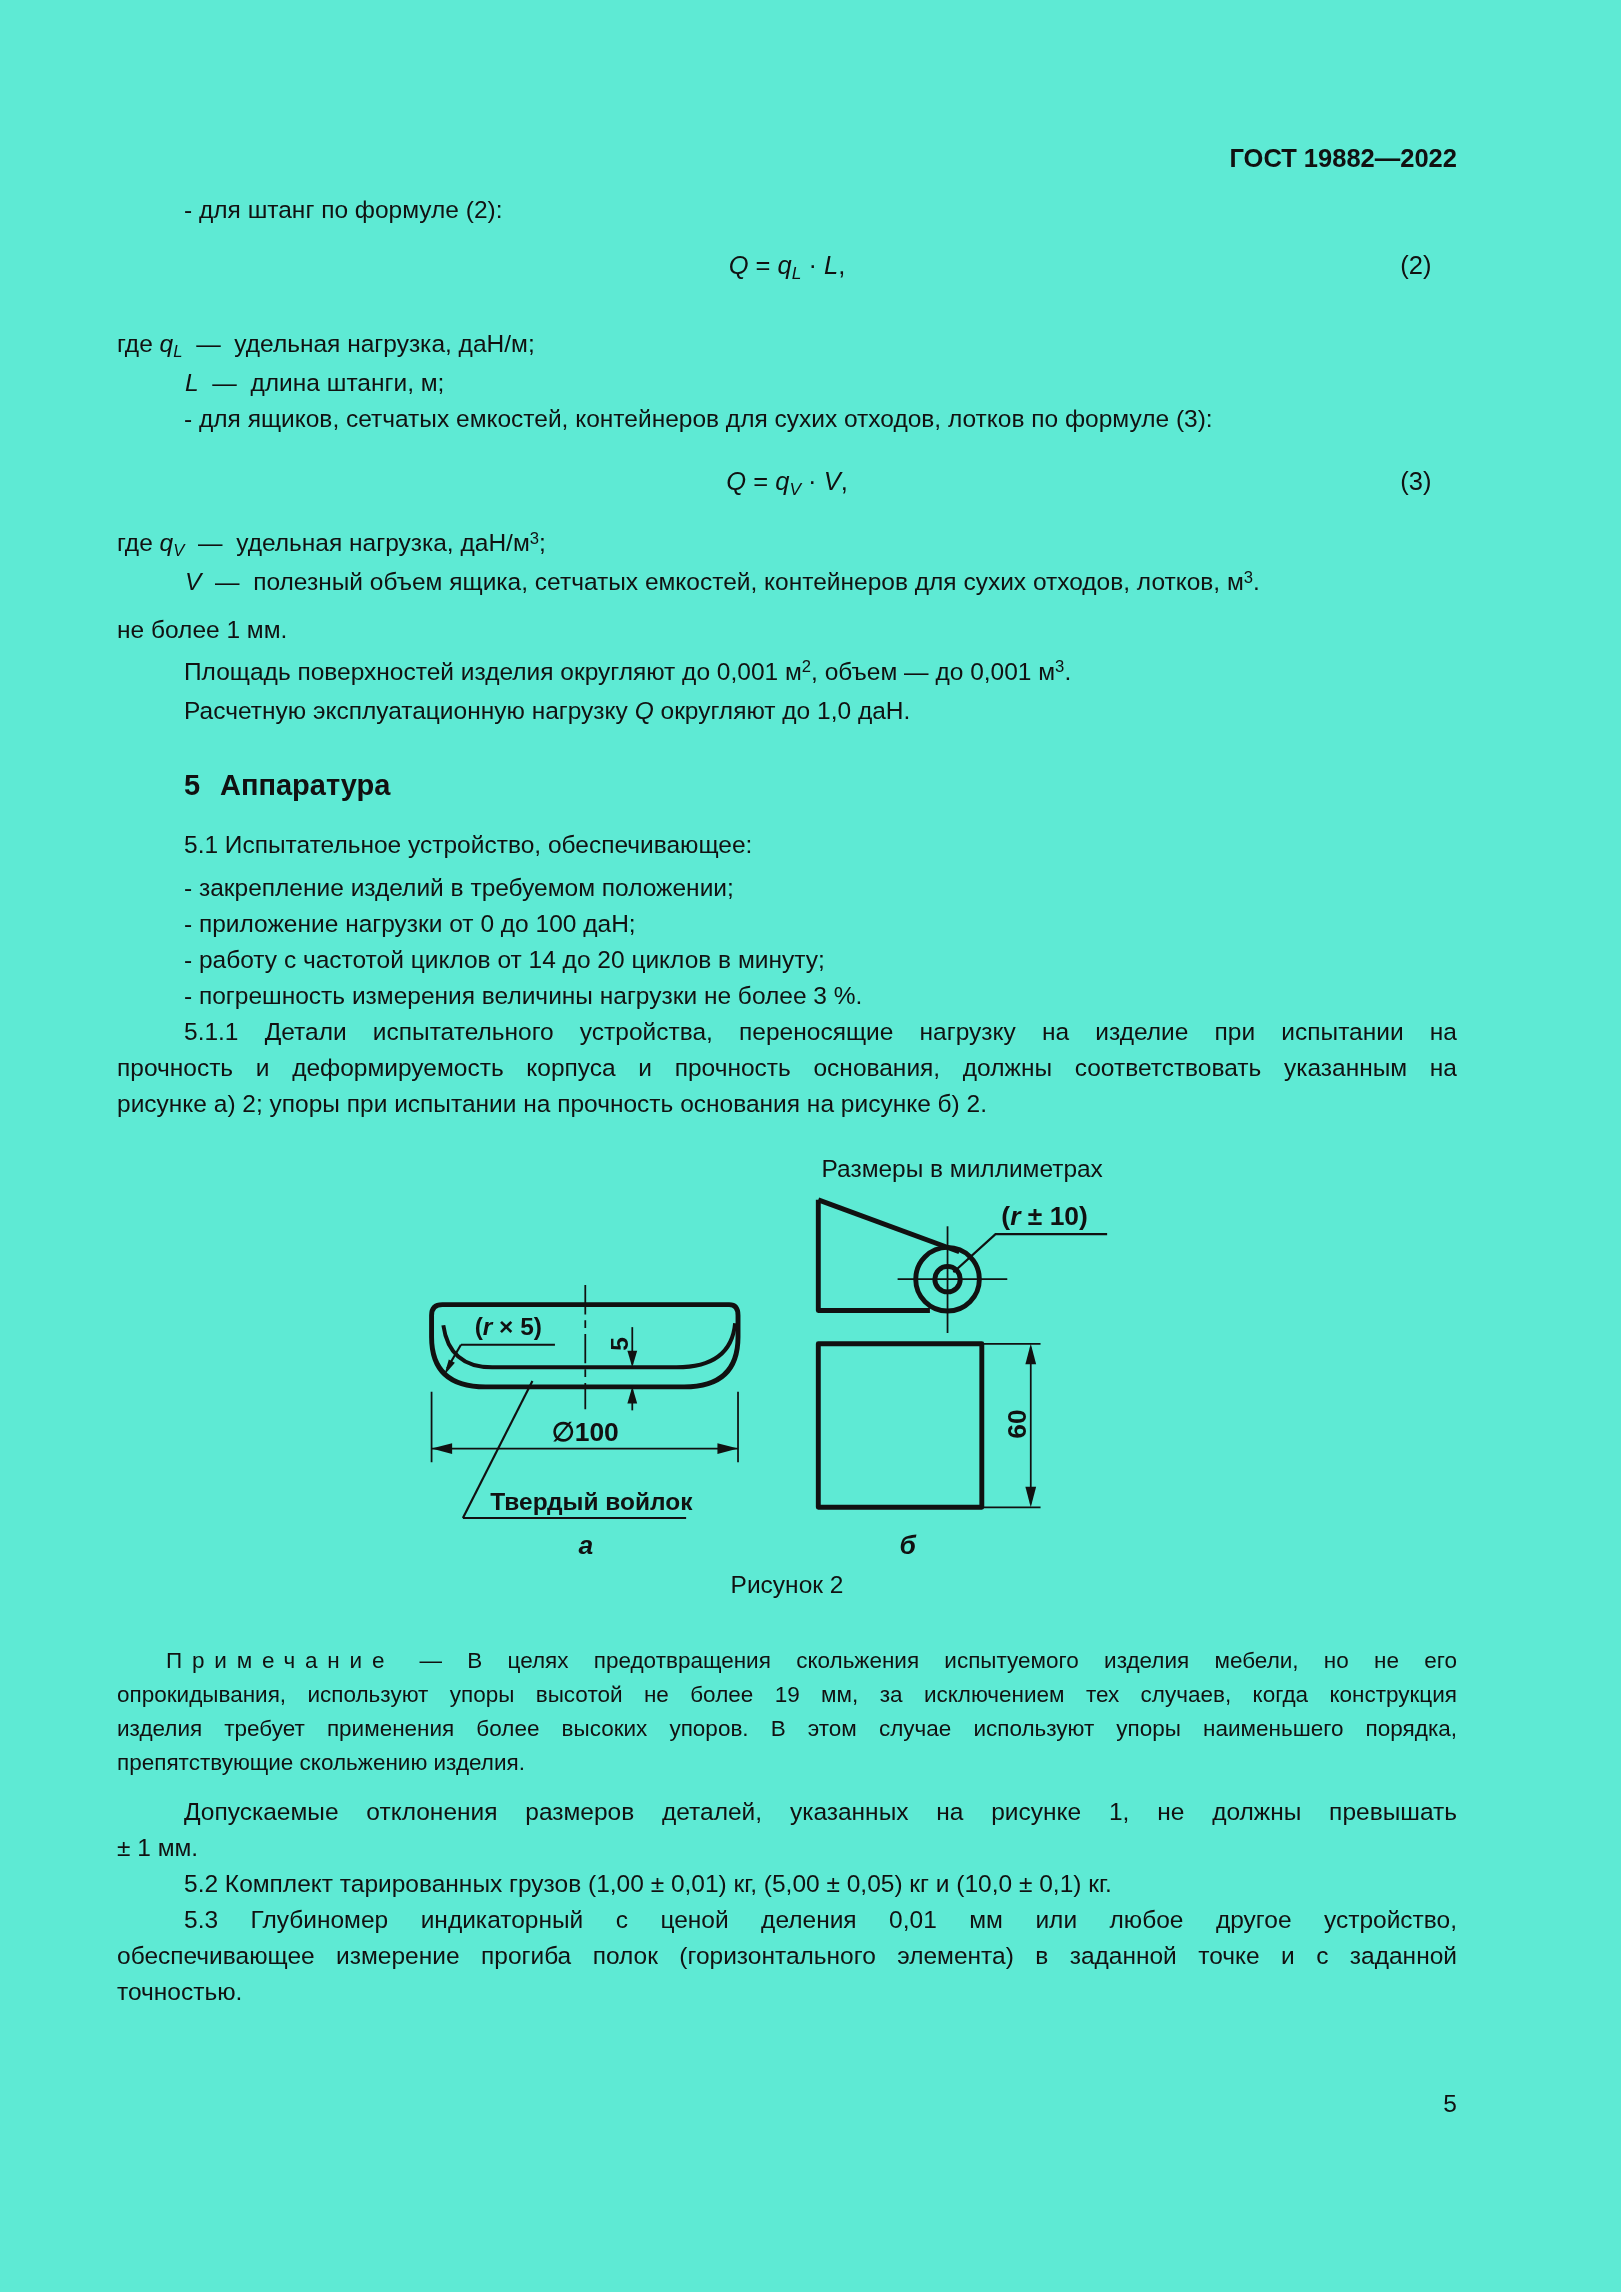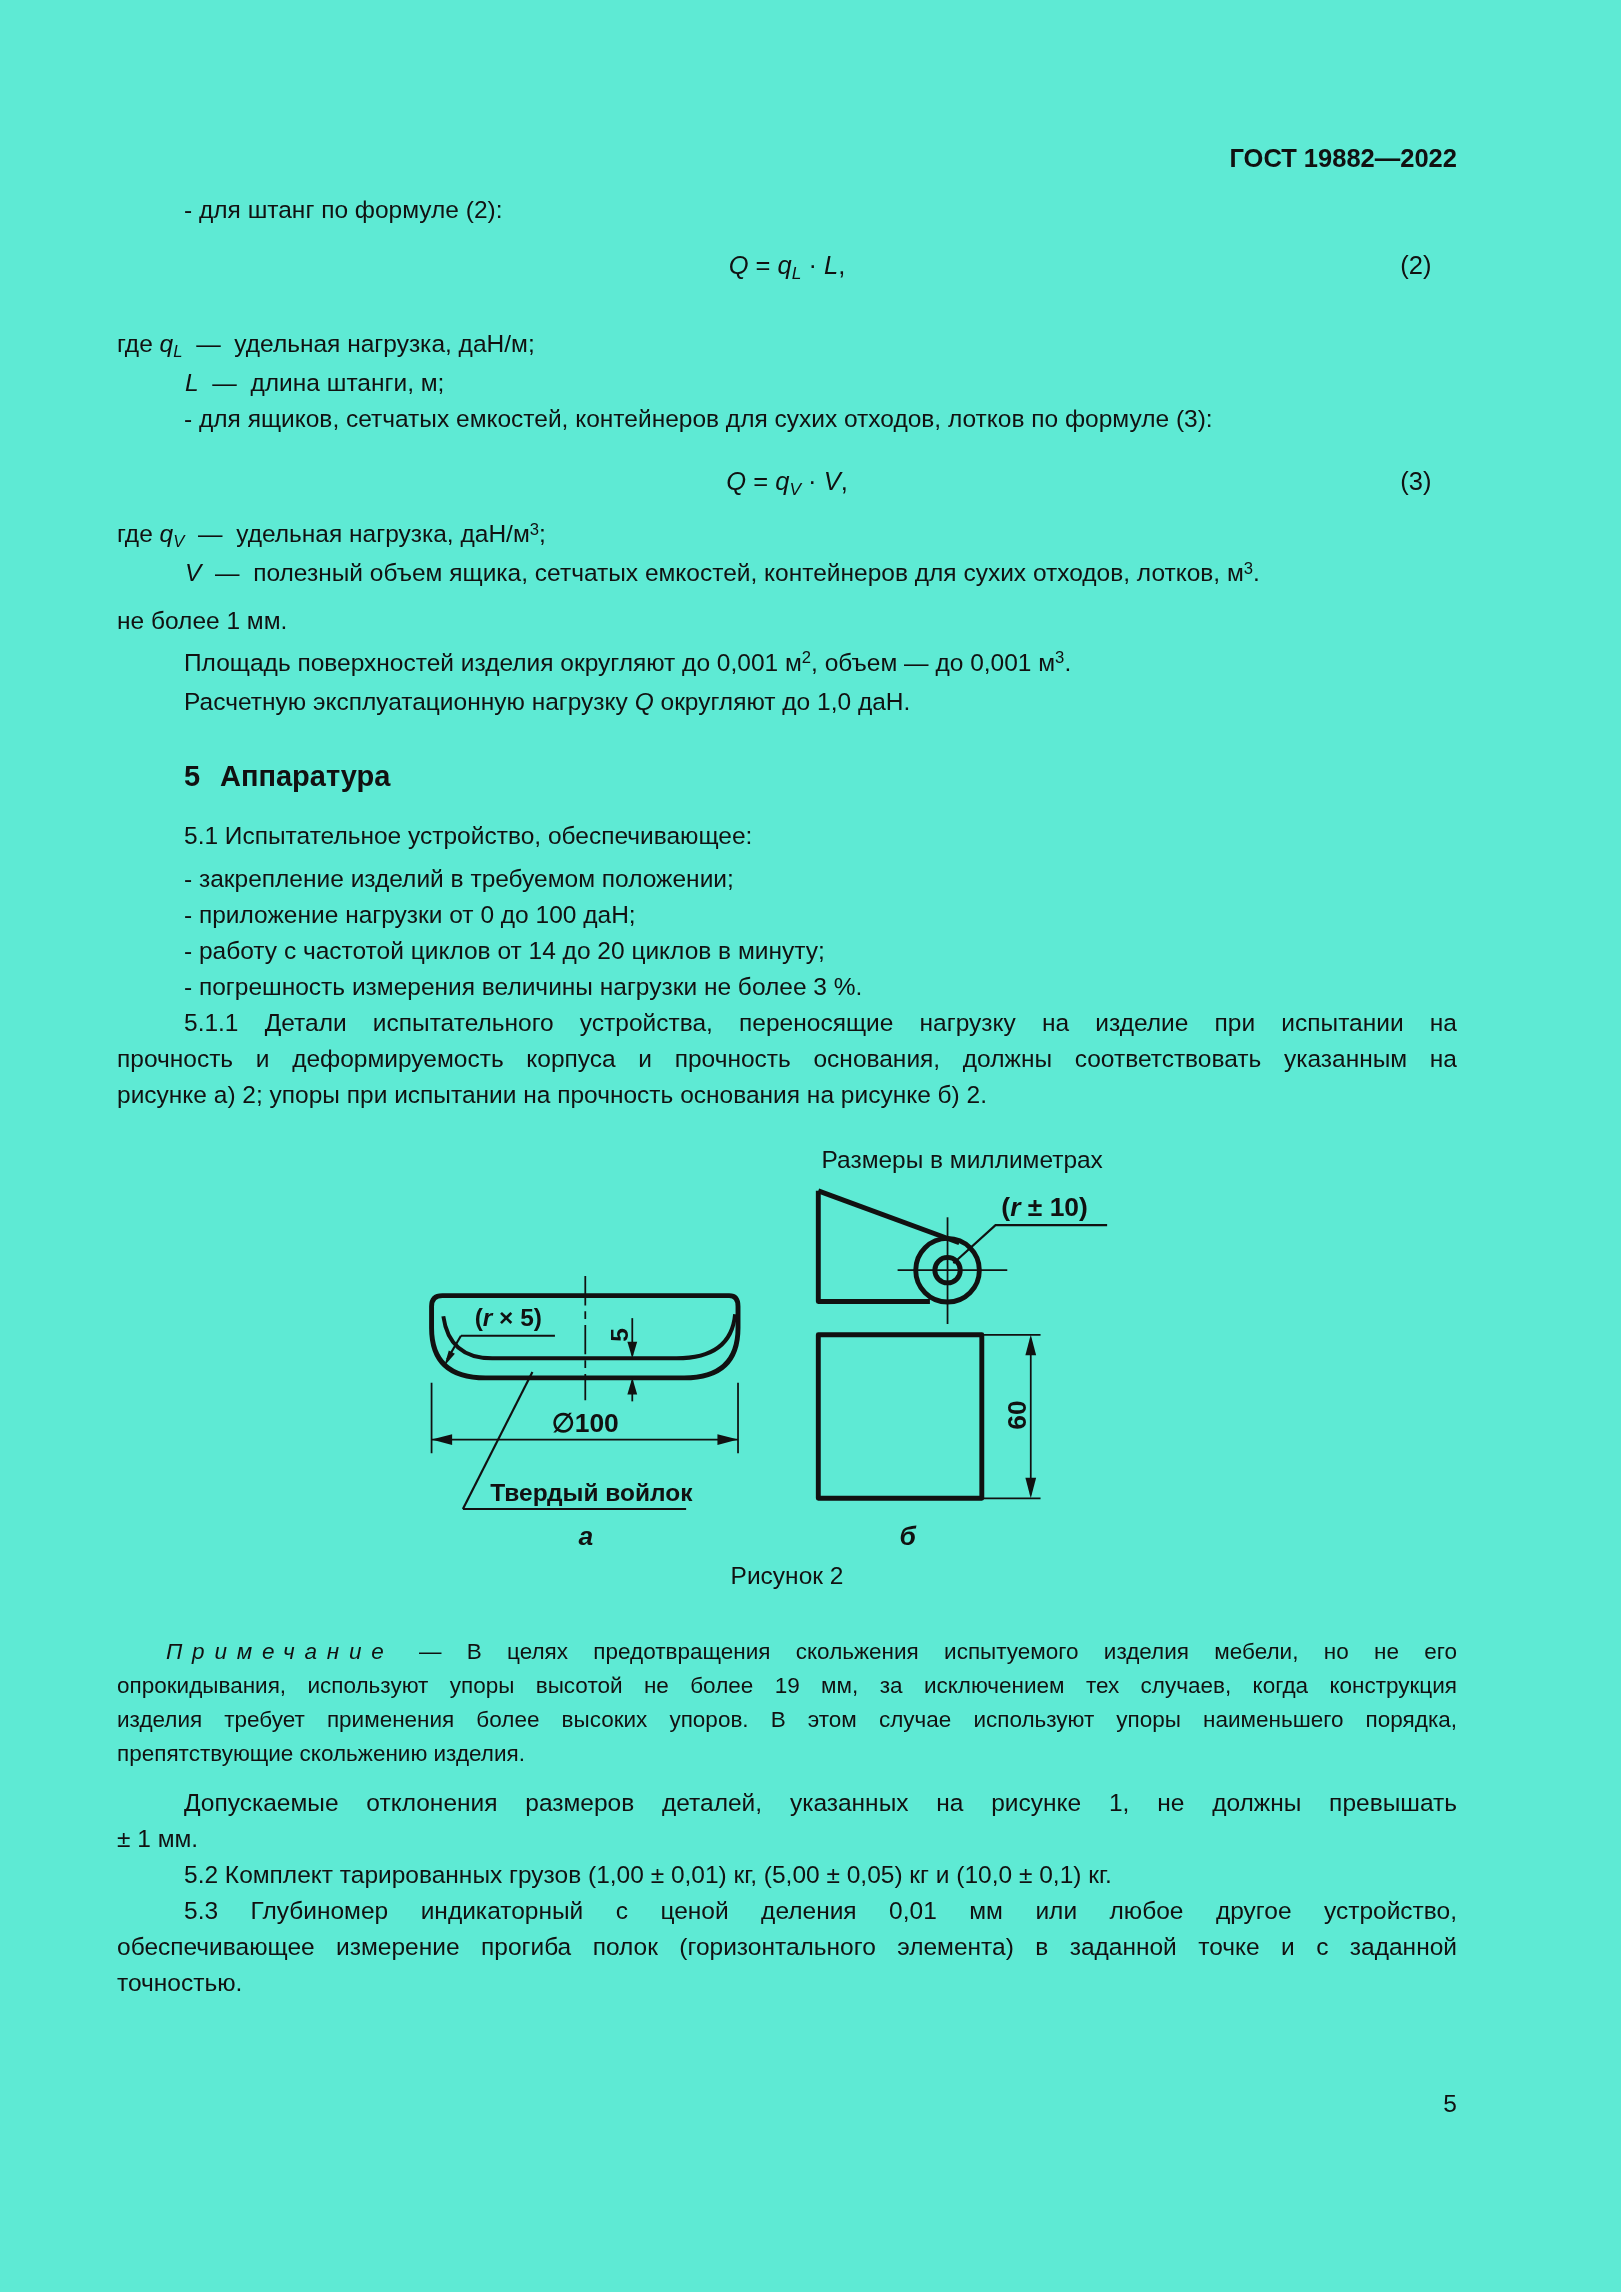--- a/index.html
+++ b/index.html
@@ -23,34 +23,34 @@
   .b1{margin-top:20px;}
   .formula-row{position:relative;text-align:center;font-size:25.5px;line-height:59px;}
   .formula-row .num{position:absolute;right:25.5px;top:0;}
   .f2{margin-top:7.8px;}
   .f3{margin-top:15.7px;}
   .it{font-style:italic;}
   .sub{font-size:0.68em;position:relative;top:0.30em;font-style:italic;}
   .sup{font-size:0.68em;position:relative;top:-0.45em;}
   .dash{margin:0 13.7px;}
   .where2{margin-top:27.4px;}
-  .where3{margin-top:2px;}
+  .where3{margin-top:11px;}
   .cont{padding-left:68px;}
   .p47{margin-top:8.8px;}
   .area{margin-top:5.9px;}
   .h5{font-size:29px;line-height:39px;font-weight:bold;margin-top:37px;word-spacing:11.8px;}
   .p51{margin-top:21.6px;}
   .blist p{text-indent:67px;}
   .blist p:first-child{margin-top:7.8px;}
   .fig{position:relative;height:421px;margin-top:23.5px;}
   .fig svg{position:absolute;left:128px;top:0;}
   .caption{text-align:center;}
   .note{font-size:22.5px;line-height:34px;margin-top:41px;}
   .note .nind{text-indent:49px;}
-  .sp{letter-spacing:9.8px;font-style:italic;}
+  .sp{letter-spacing:9.8px;}
   .dev{margin-top:13.7px;}
   .pagenum{position:absolute;top:2086px;right:164px;font-size:24.5px;line-height:36px;}
   
   .thick{stroke:#111;stroke-width:5;fill:none;stroke-linejoin:round;}
   .mid{stroke:#111;stroke-width:4;fill:none;}
   .thin{stroke:#111;stroke-width:1.8;fill:none;}
   .lead{stroke:#111;stroke-width:2.2;fill:none;}
   .arr{fill:#111;stroke:none;}
   .ftxt{font-family:"Liberation Sans",sans-serif;fill:#111;}
   .fu{font-size:25px;}

